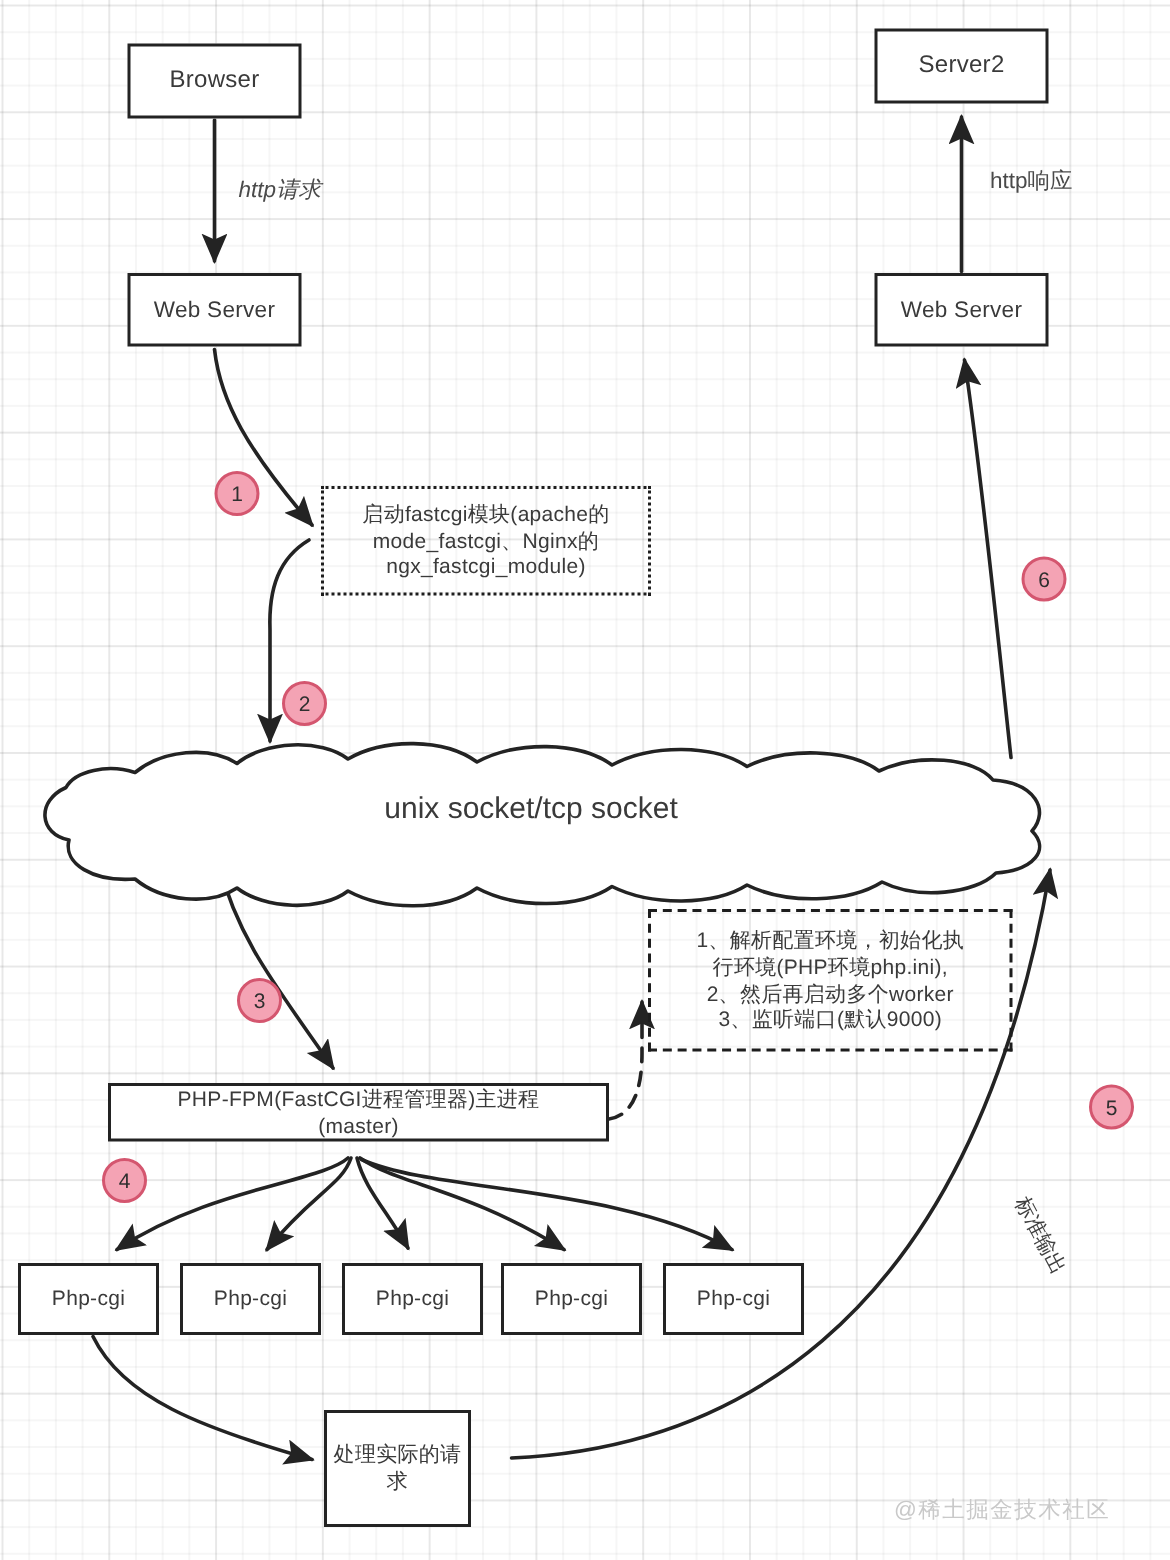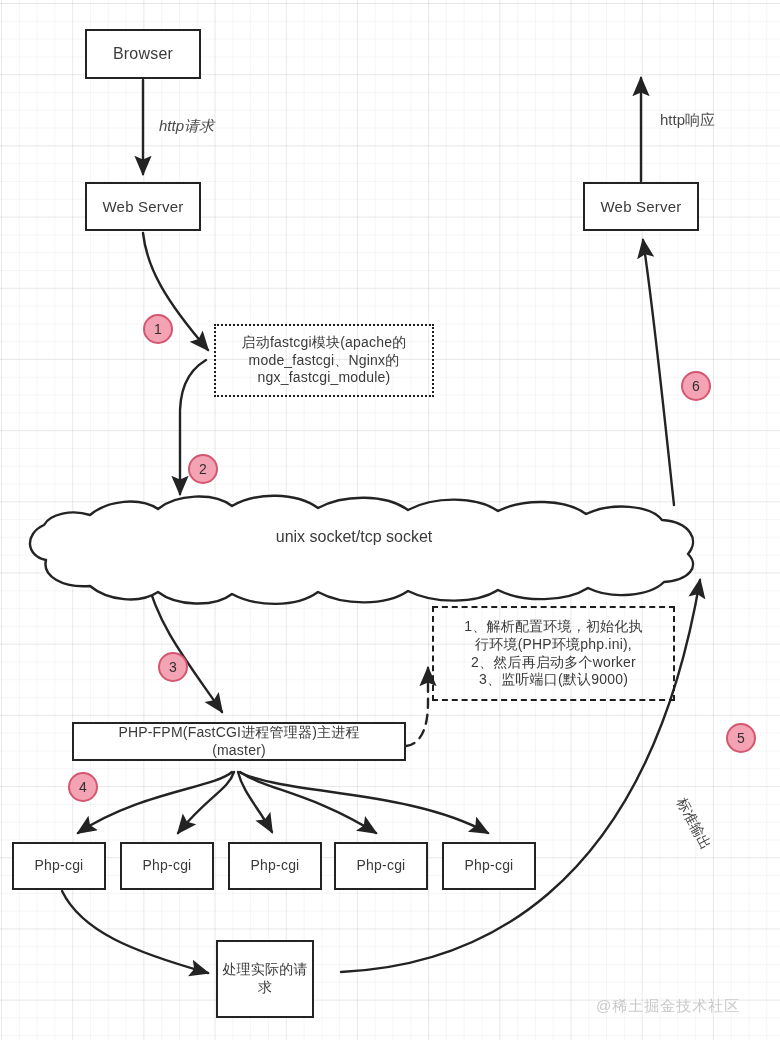--- a/index.html
+++ b/index.html
@@ -161,32 +161,35 @@
   </svg>
 
   <div class="node" style="left:85px; top:29px; width:116px; height:50px; font-size:16px;">
     <span class="node-label">Browser</span>
   </div>
 
   <div class="node" style="left:85px; top:182px; width:116px; height:49px; font-size:15px;">
     <span class="node-label">Web Server</span>
   </div>
 
+  <div class="node" style="left:583px; top:19px; width:116px; height:50px; font-size:16px;">
+    <span class="node-label">Server2</span>
+  </div>
 
   <div class="node" style="left:583px; top:182px; width:116px; height:49px; font-size:15px;">
     <span class="node-label">Web Server</span>
   </div>
 
   <div class="node dotted" style="left:214px; top:324px; width:220px; height:73px; font-size:14px;">
     <span class="node-label">启动fastcgi模块(apache的
 mode_fastcgi、Nginx的
 ngx_fastcgi_module)</span>
   </div>
 
-  <div class="cloud-label" style="left:18px; top:528px; width:672px; text-align:center; font-size:16px;">
+  <div class="cloud-label" style="left:18px; top:528px; width:672px; text-align:center; font-size:20px;">
     <span>unix socket/tcp socket</span>
   </div>
 
   <div class="node dashed" style="left:432px; top:606px; width:243px; height:95px; font-size:14px;">
     <span class="node-label">1、解析配置环境，初始化执
 行环境(PHP环境php.ini),
 2、然后再启动多个worker
 3、监听端口(默认9000)</span>
   </div>
 

